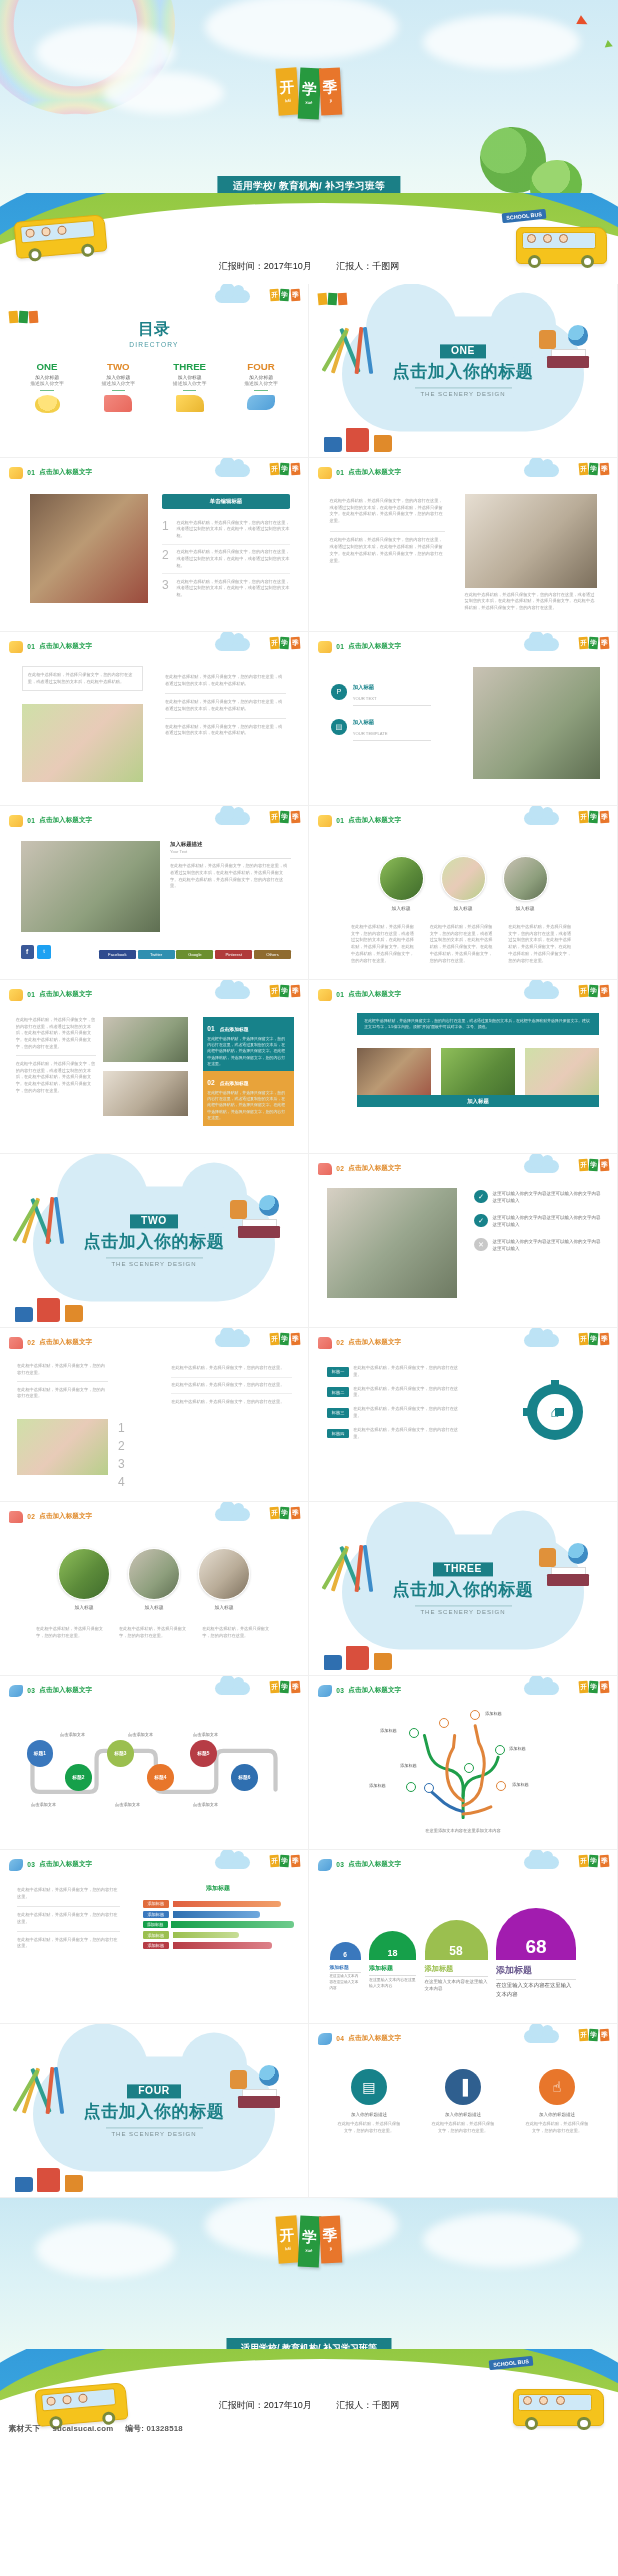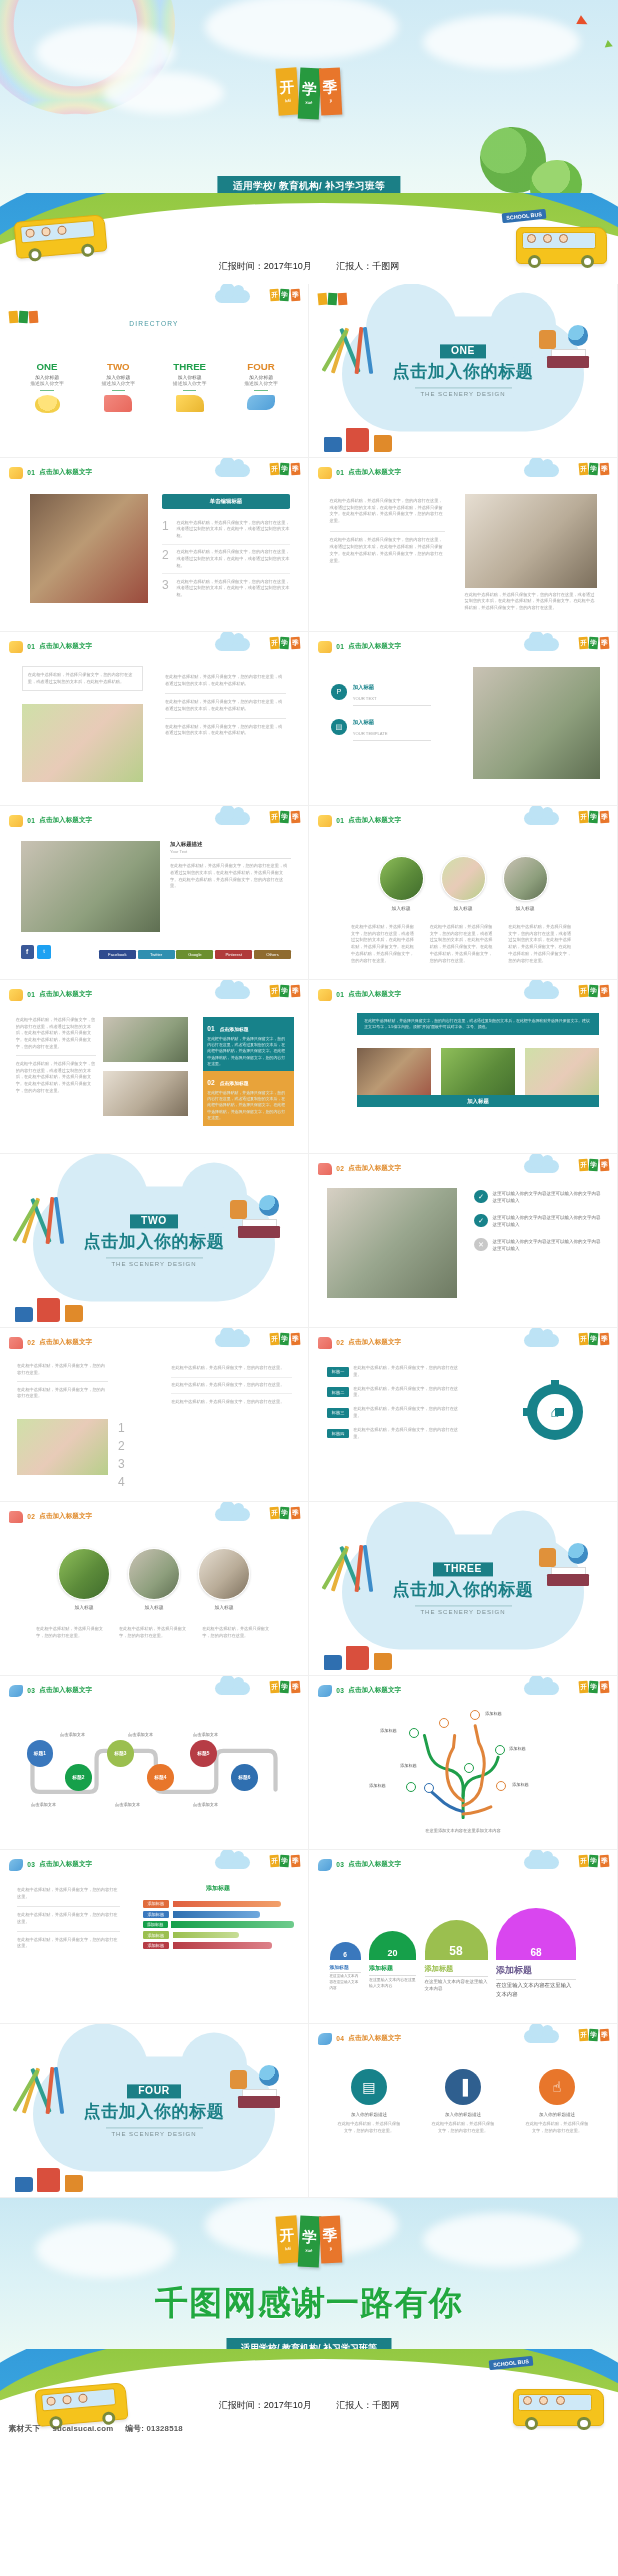--- a/index.html
+++ b/index.html
@@ -330,20 +330,21 @@
   <div class="grid">
 
     <div class="slide">
       <div class="head-cloud"></div>
       <div class="head-kxj">
         <i class="k">开</i>
         <i class="x">学</i>
         <i class="j">季</i>
       </div>
       <div style="position:absolute;left:0;right:0;top:35px;text-align:center;">
+        <div style="font-size:15.7px;font-weight:bold;color:#1b7f86;">目录</div>
         <div style="font-size:6.6px;color:#4a9aa3;letter-spacing:1.2px;margin-top:1.2px;">DIRECTORY</div>
       </div>
       <div style="position:absolute;left:17px;right:17px;top:77px;display:flex;justify-content:space-between;text-align:center;">
         <div style="width:60px">
           <div style="font-size:9.7px;font-weight:bold;color:#1e9e4a">ONE</div>
           <div style="font-size:4.8px;color:#666;margin-top:1.8px">加入你标题</div>
           <div style="font-size:4.8px;color:#888">描述加入你文字</div>
           <div style="width:13.3px;height:0.6px;background:#6bbd87;margin:4.2px auto"></div>
           <div style="width:25px;height:18px;margin:0 auto;background:radial-gradient(circle at 50% 35%,#ffe37a 0 55%,#f3cf4a 56% 100%);border-radius:50% 50% 45% 45%"></div>
         </div>
@@ -971,27 +972,27 @@
       <div class="head-kxj">
           <i class="k">开</i>
           <i class="x">学</i>
           <i class="j">季</i>
         </div>
       <div style="position:absolute;left:20.5px;right:14.5px;top:42px;display:flex;align-items:flex-end;gap:8.5px;height:68px">
         <div style="width:31px">
           <div class="semi" style="height:18px;background:#3a78bd;font-size:6.6px">6</div>
         </div>
         <div style="width:47px">
-          <div class="semi" style="height:29px;background:#16a04a;font-size:9px">20</div>
+          <div class="semi" style="height:29px;background:#16a04a;font-size:9px">18</div>
         </div>
         <div style="width:63px">
           <div class="semi" style="height:40px;background:#9bbf4f;font-size:12px">58</div>
         </div>
         <div style="width:80px">
-          <div class="semi" style="height:52px;background:#d946ef;font-size:10px">68</div>
+          <div class="semi" style="height:52px;background:#a21caf;font-size:19px">68</div>
         </div>
       </div>
       <div style="position:absolute;left:20.5px;right:14.5px;top:114px;display:flex;gap:8.5px">
         <div style="width:31px">
           <div style="font-size:4.8px;color:#3a78bd;font-weight:bold">添加标题</div>
           <div style="height:0.6px;background:#ddd;margin:1.8px 0"></div>
           <div style="font-size:3.6px;color:#888;line-height:1.6">在这里输入文本内容在这里输入文本内容</div>
         </div>
         <div style="width:47px">
           <div style="font-size:6px;color:#16a04a;font-weight:bold">添加标题</div>
@@ -1085,21 +1086,20 @@
       <div class="card x">
         <span class="han">学</span>
         <span class="pin">xué</span>
       </div>
       <div class="card j">
         <span class="han">季</span>
         <span class="pin">jì</span>
       </div>
     </div>
 
-    <div class="closing-title">千图网感谢一路有你</div>
     <div class="closing-sub">适用学校/ 教育机构/ 补习学习班等</div>
 
     <div class="cover-wave">
       <div class="wave-blue"></div>
       <div class="wave-green"></div>
       <div class="wave-white"></div>
     </div>
 
     <div class="busboard" style="right:85px;bottom:72px">SCHOOL BUS</div>
     <div class="bus bus-l" style="left:36px;bottom:17px">

